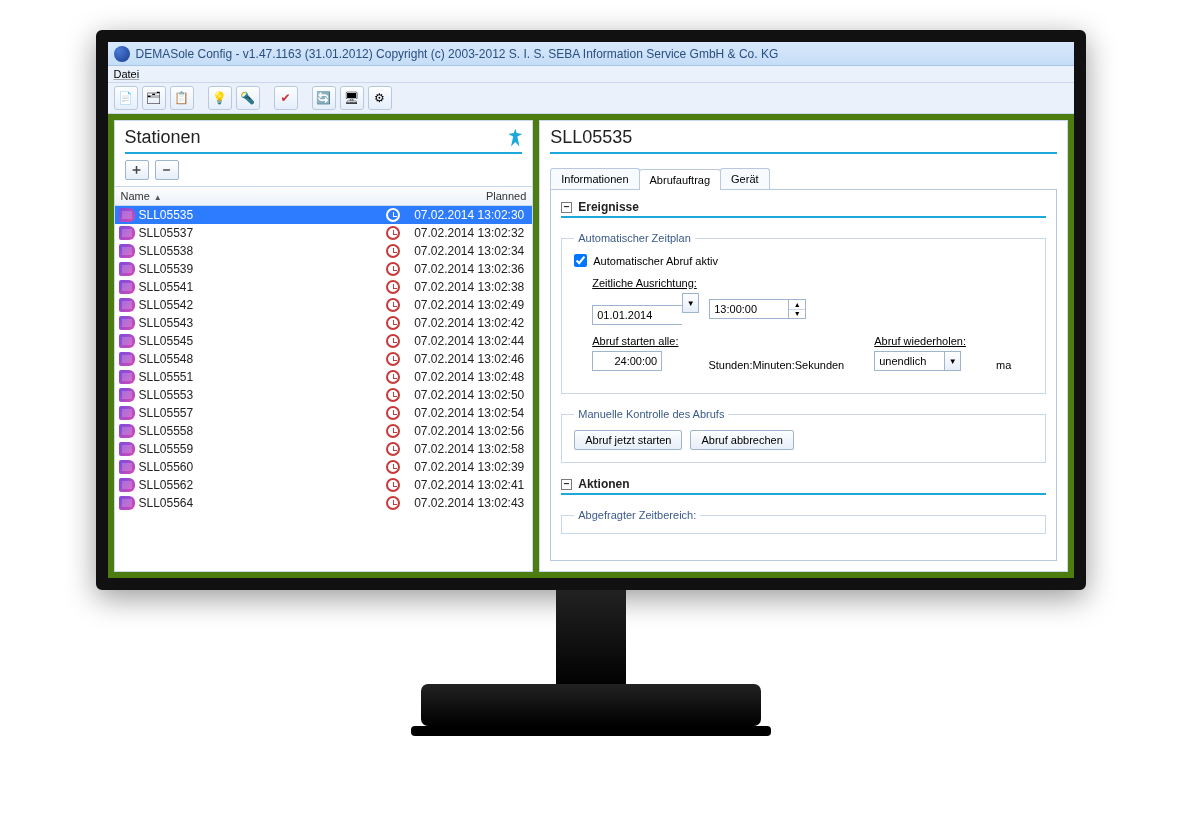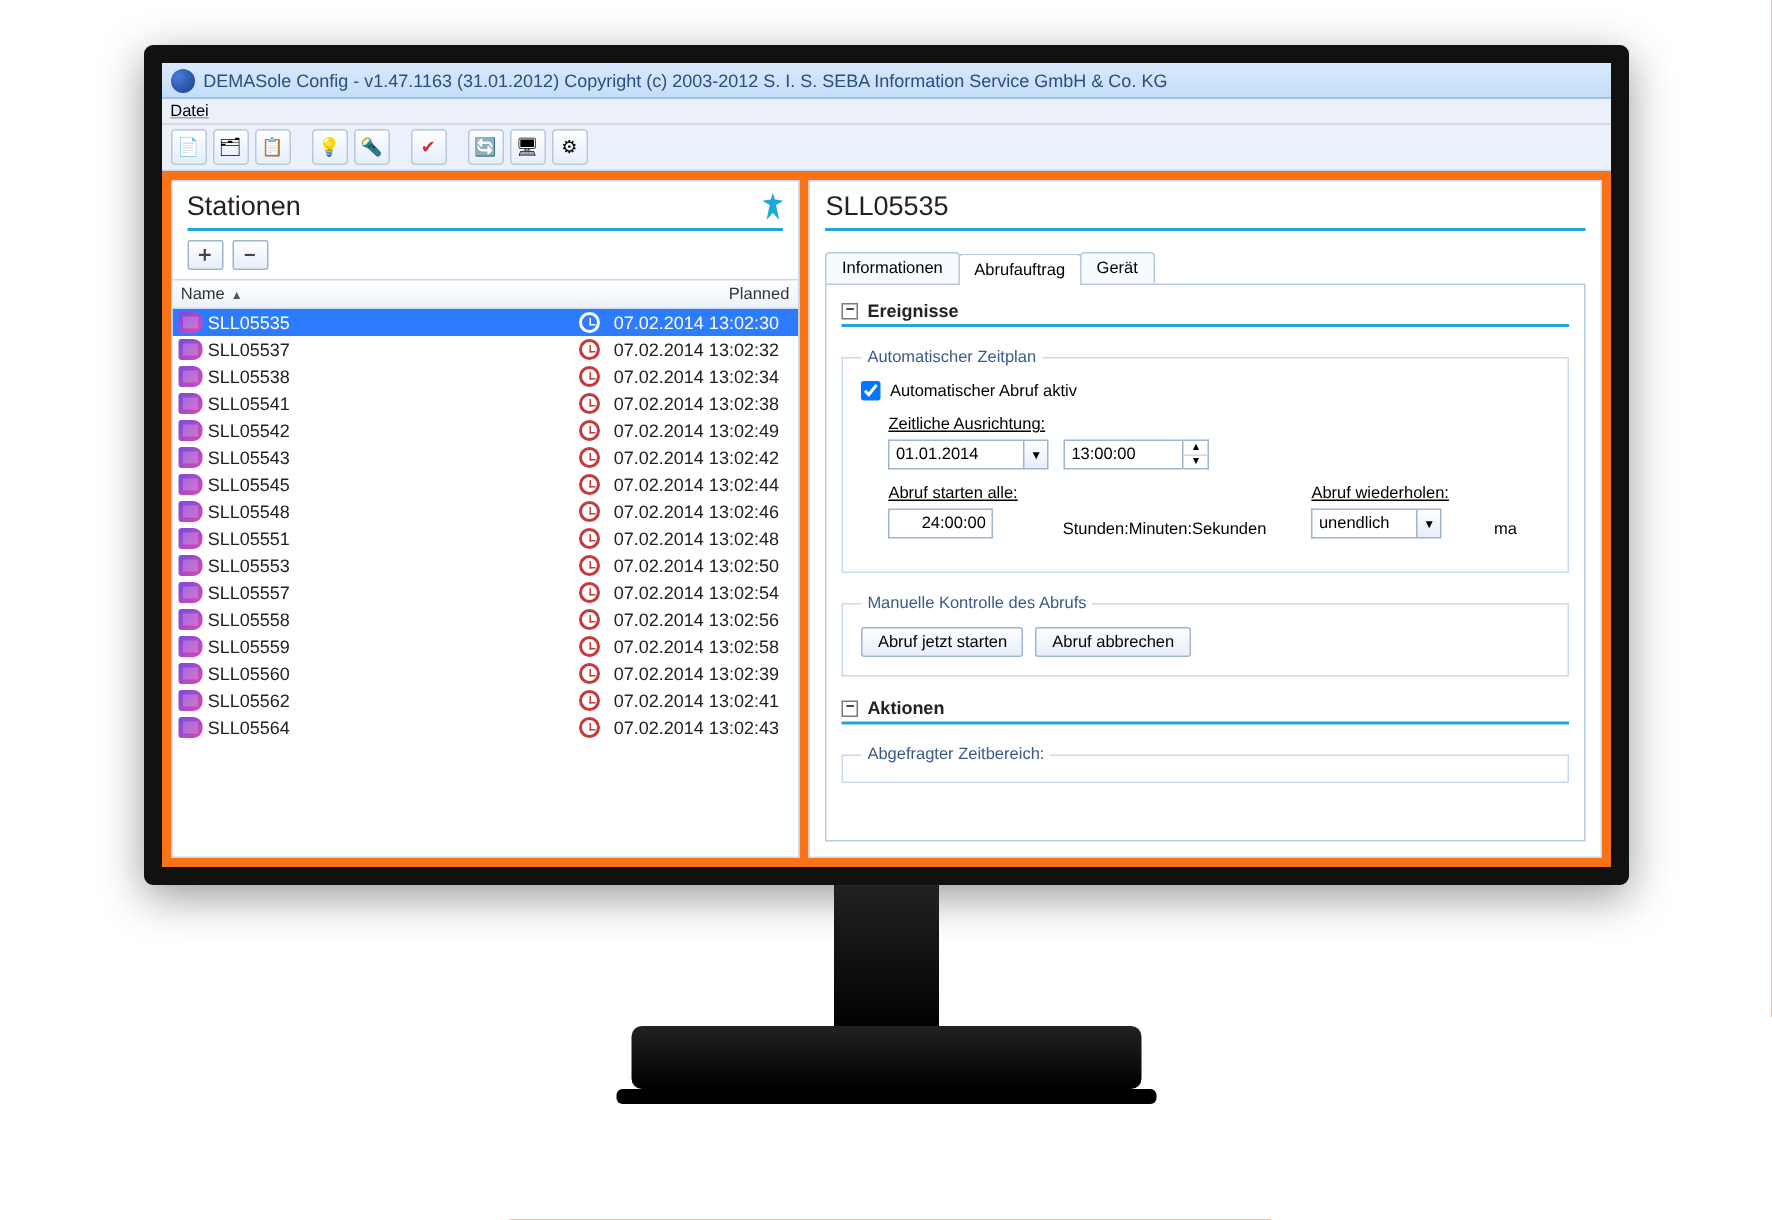--- a/index.html
+++ b/index.html
@@ -40,21 +40,21 @@
   .stand-bottom {
     width:360px; height:10px;
     background:#000;
     border-radius:4px;
     margin:-6px auto 0 auto;
   }
   
   .window {
     width:100%; height:100%;
     display:flex; flex-direction:column;
-    background:#f97316;
+    background:#4d7c0f;
   }
   .titlebar {
     background:linear-gradient(#d9e9fb,#c4ddf7);
     height:24px;
     display:flex; align-items:center;
     padding:0 6px;
     border-bottom:1px solid #a8c3e6;
     font-size:12px;
     color:#2a4e80;
   }
@@ -169,21 +169,21 @@
     margin:0 4px;
     position:relative;
   }
   .row .clock:after{
     content:""; position:absolute;
     left:5px; top:2px;
     border-left:1px solid #c73a3a;
     border-bottom:1px solid #c73a3a;
     width:3px; height:4px;
   }
-  .row .planned { width:128px; padding-right:8px; text-align:center; font-size:12px;}
+  .row .planned { width:128px; padding-right:8px; text-align:right; font-size:12px;}
   .row.sel .clock { border-color:#fff;}
   .row.sel .clock:after{ border-color:#fff;}
 
   
   .tabs {
     display:flex;
     padding:8px 10px 0 10px;
     gap:0;
   }
   .tab {
@@ -349,20 +349,26 @@
                 <span class="planned">07.02.2014 13:02:32</span>
               </div>
               <div class="row">
                 <span class="icon1"></span>
                 <span class="name">SLL05538</span>
                 <span class="clock"></span>
                 <span class="planned">07.02.2014 13:02:34</span>
               </div>
               <div class="row">
                 <span class="icon1"></span>
+                <span class="name">SLL05539</span>
+                <span class="clock"></span>
+                <span class="planned">07.02.2014 13:02:36</span>
+              </div>
+              <div class="row">
+                <span class="icon1"></span>
                 <span class="name">SLL05541</span>
                 <span class="clock"></span>
                 <span class="planned">07.02.2014 13:02:38</span>
               </div>
               <div class="row">
                 <span class="icon1"></span>
                 <span class="name">SLL05542</span>
                 <span class="clock"></span>
                 <span class="planned">07.02.2014 13:02:49</span>
               </div>
@@ -461,21 +467,21 @@
               <legend>Automatischer Zeitplan</legend>
               <label class="chk">
                 <input type="checkbox" checked="" style="">
                 <span>Automatischer Abruf aktiv</span>
               </label>
 
               <div class="form-row">
                 <span class="label">Zeitliche Ausrichtung:</span>
                 <div class="inline">
                   <div class="combo">
-                    <input class="txt" style="width: 90px;" value="01.01.2014">
+                    <input class="txt" style="width: 90px; margin-top: 12px;" value="01.01.2014">
                     <div class="dd">▼</div>
                   </div>
                   <div class="spinner">
                     <input class="txt" style="width: 80px;" value="13:00:00">
                     <div class="arrows">
                         <span>▲</span>
                         <span>▼</span>
                       </div>
                   </div>
                 </div>

